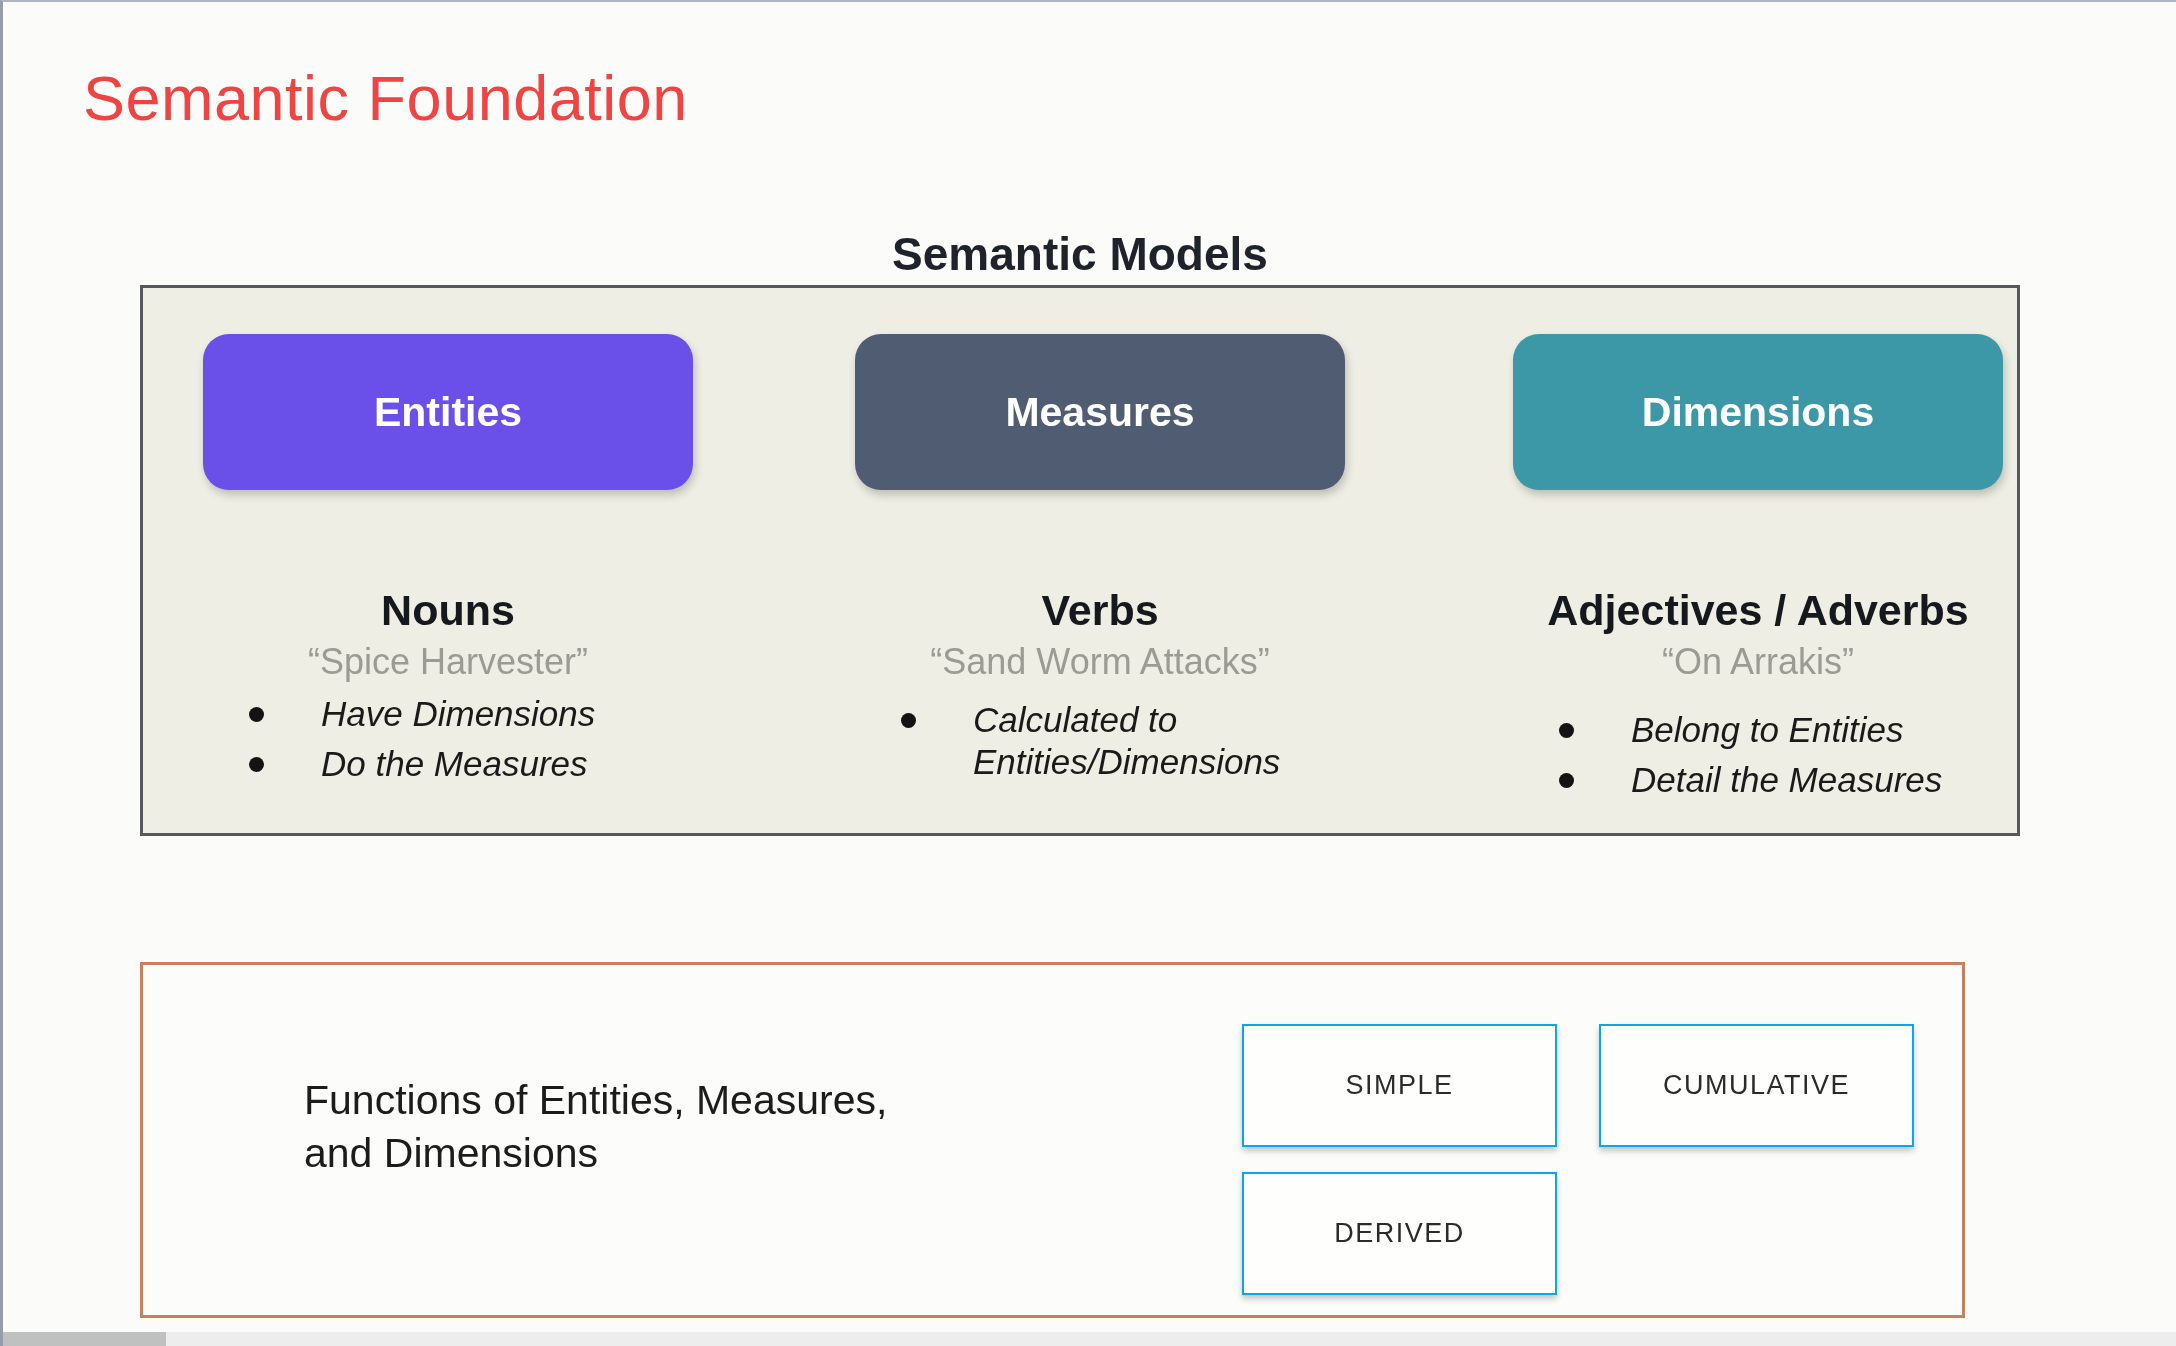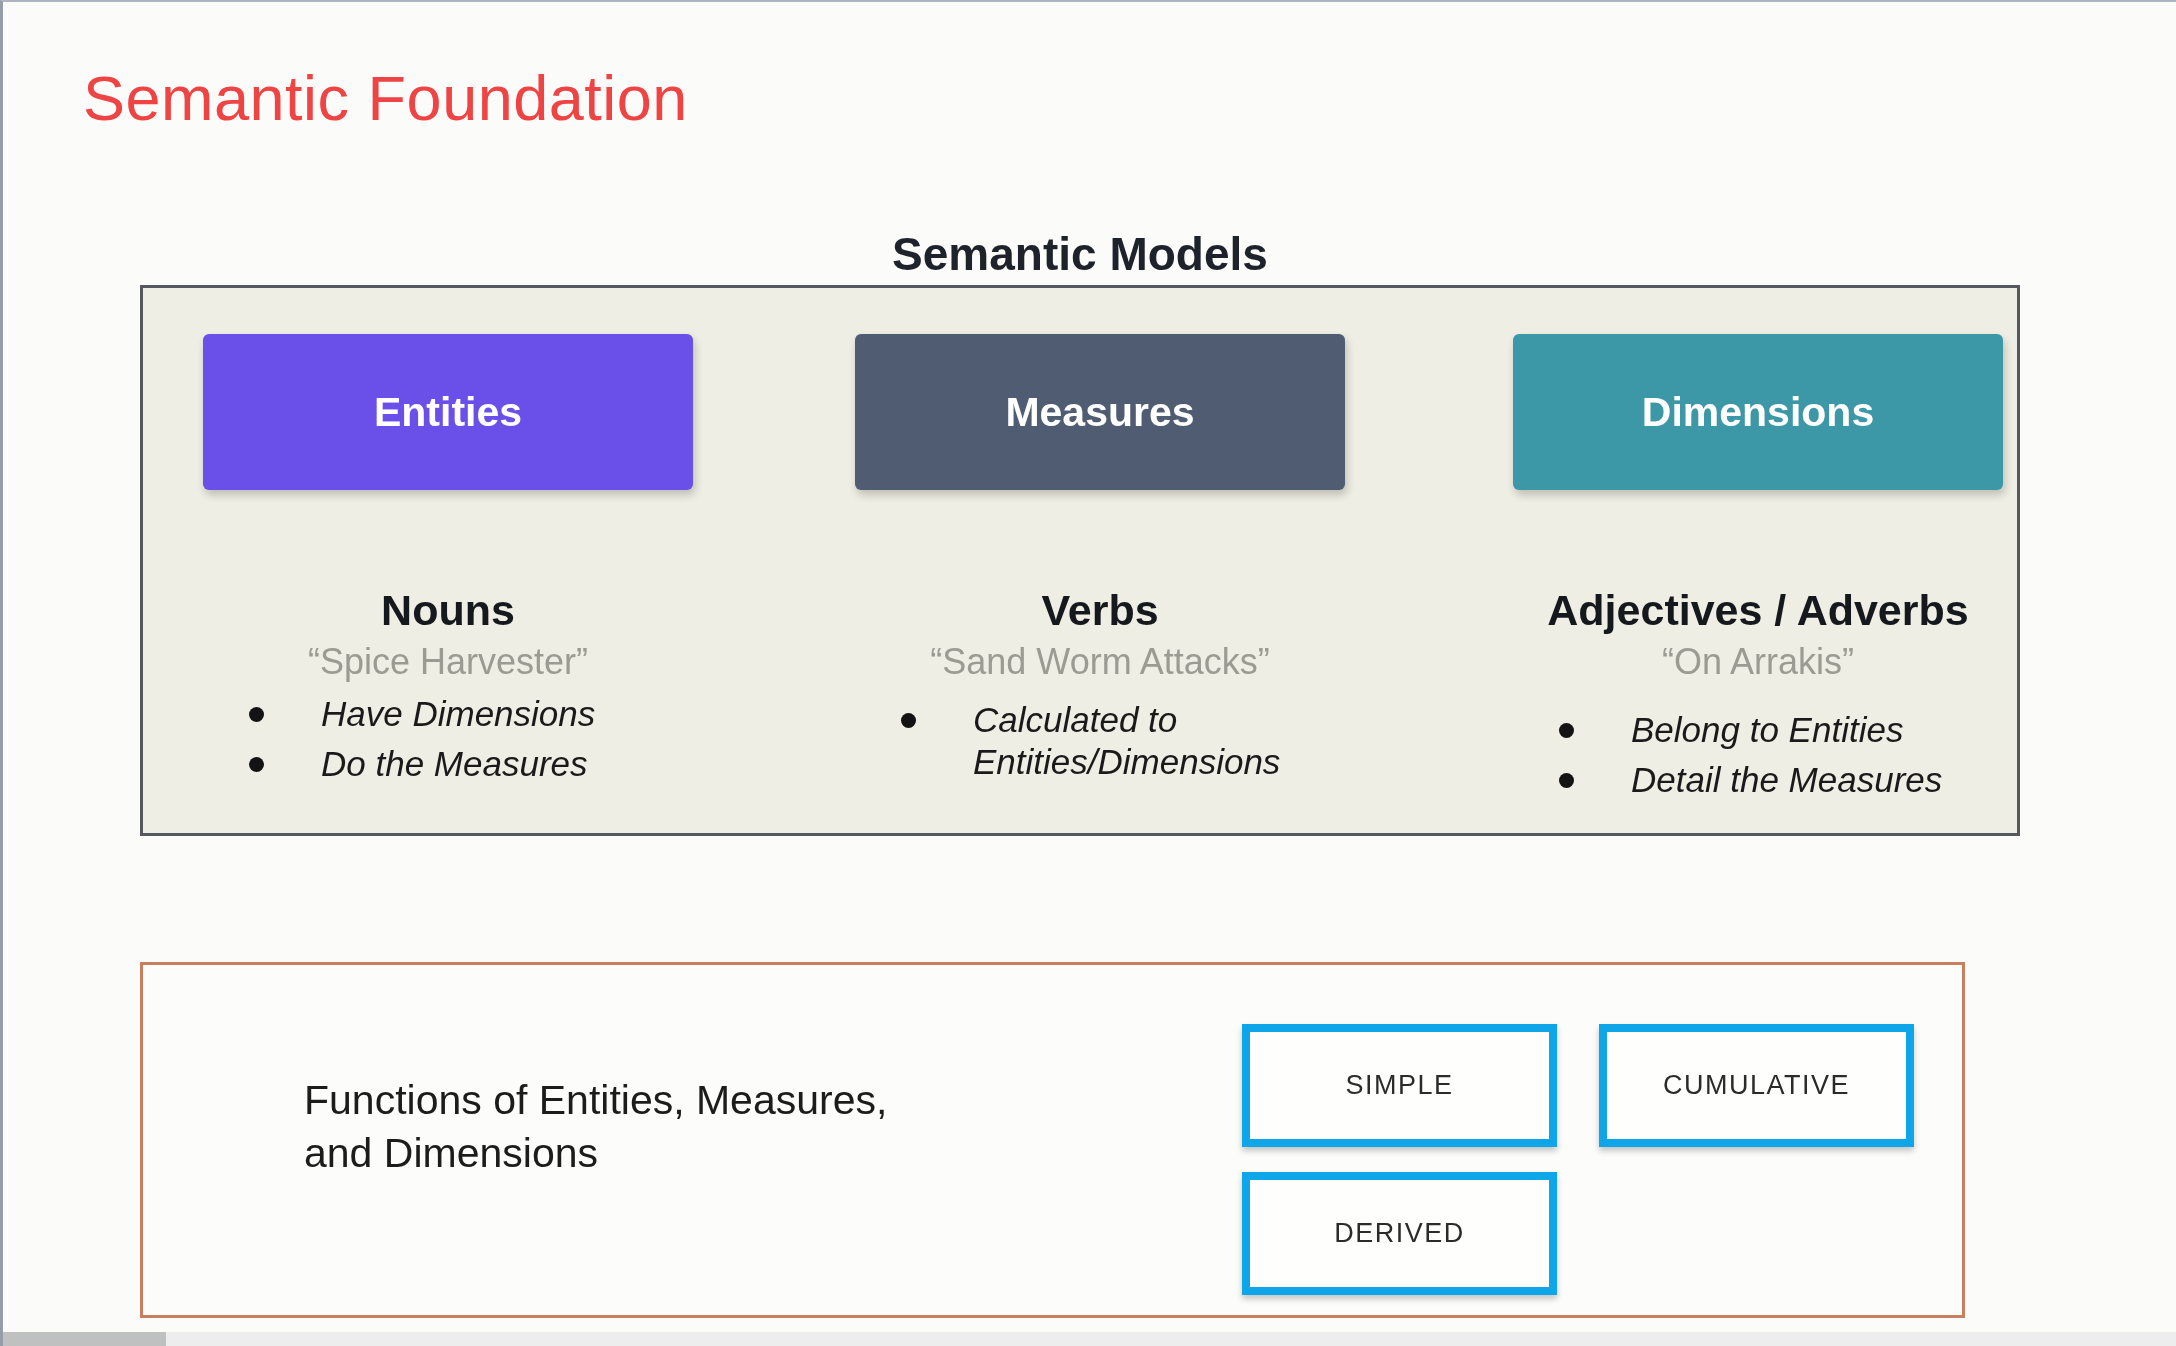--- a/index.html
+++ b/index.html
@@ -20,21 +20,21 @@
   .sm-heading { top:225px; }
   .metrics-heading { top:912px; }
 
   .models-box {
     position:absolute; left:137px; top:283px; width:1880px; height:551px;
     box-sizing:border-box; background:#EFEEE4; border:3px solid #55585C;
   }
   .model-col { position:absolute; top:46px; width:490px; text-align:center; }
   .col-0 { left:60px; } .col-1 { left:712px; } .col-2 { left:1370px; }
   .model-btn {
-    height:156px; border-radius:6px; display:flex; align-items:center; justify-content:center;
+    height:156px; border-radius:26px; display:flex; align-items:center; justify-content:center;
     color:#ffffff; font-size:41px; font-weight:700;
     box-shadow:2px 5px 8px rgba(0,0,0,0.20);
   }
   .pos { margin-top:96px; font-size:43px; font-weight:700; color:#15181D; line-height:1.15; }
   .example { margin-top:6px; font-size:36px; font-weight:400; color:#9B9B93; line-height:1.15; }
   .bullets { margin:0; padding:0; list-style:none; text-align:left;font-style:italic; }
   .col-0 .bullets { margin-top:10px; }
   .col-1 .bullets { margin-top:16px; }
   .col-2 .bullets { margin-top:26px; }
   .bullets li {
@@ -53,21 +53,21 @@
   .metrics-desc {
     position:absolute; left:161px; top:109px;
     font-size:41px; color:#1C1C1C; line-height:1.3;
   }
   .metrics-grid {
     position:absolute; left:1099px; top:59px;
     display:grid; grid-template-columns:315px 315px; grid-auto-rows:123px;
     column-gap:42px; row-gap:25px;
   }
   .metric-type {
-    background:#FEFEFD; border:8px solid #0ea5e9; box-sizing:border-box;
+    background:#FEFEFD; border:2px solid #0ea5e9; box-sizing:border-box;
     display:flex; align-items:center; justify-content:center;
     font-size:27px; letter-spacing:1.5px; color:#2B2B2B;
     box-shadow:0 4px 6px rgba(0,0,0,0.22);
   }
 
   .bottom-strip { position:absolute; left:0; bottom:0; width:100%; height:14px; background:#ECEDEC; }
   .bottom-strip-dark { position:absolute; left:0; bottom:0; width:163px; height:14px; background:#BFC1C1; }
 </style>
 </head>
 <body>

